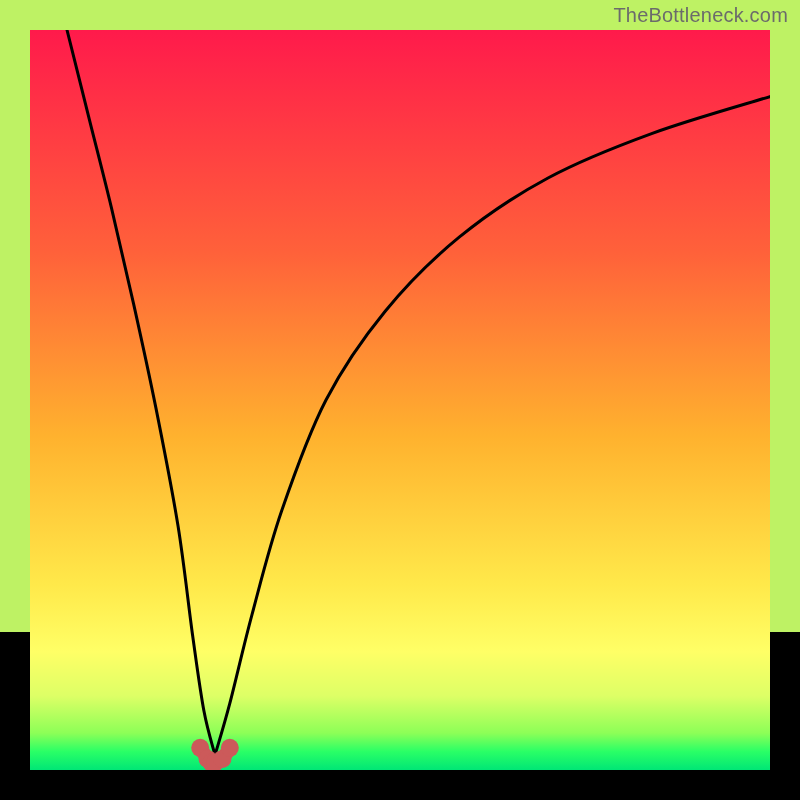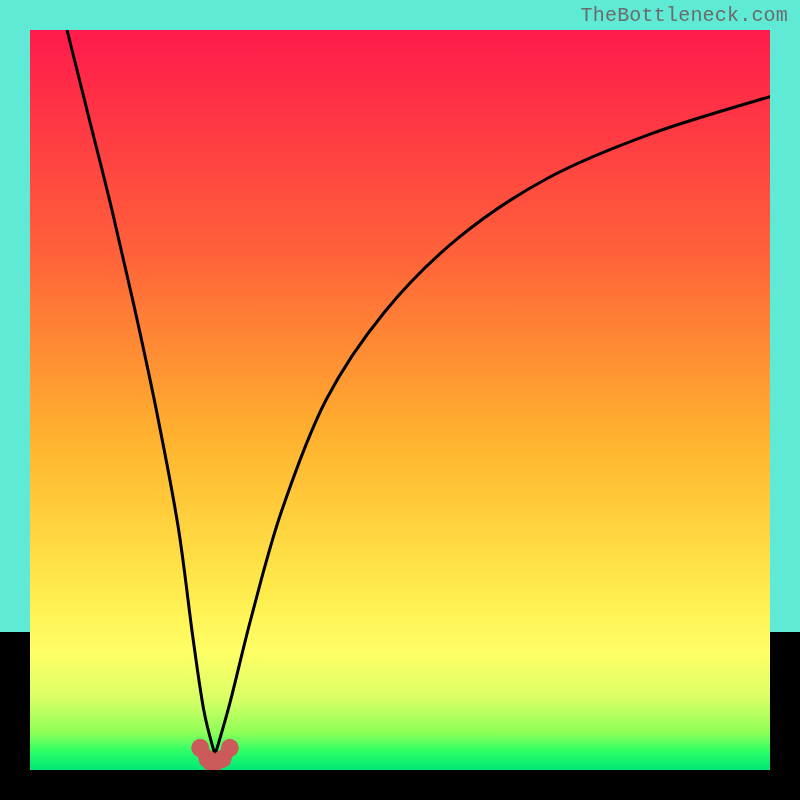--- a/index.html
+++ b/index.html
@@ -10,22 +10,21 @@
     background: #000;
     overflow: hidden;
     font-family: Arial, Helvetica, sans-serif;
   }
   .frame {
     position: absolute;
     left: 0;
     top: 0;
     width: 800px;
     height: 632px;
-    background: #5eead4;
-    font-family: Liberation Mono, monospace;
+    background: #bef264;
   }
   .plot-area {
     position: absolute;
     left: 30px;
     top: 30px;
     width: 740px;
     height: 740px;
     overflow: hidden;
   }
   .gradient {

